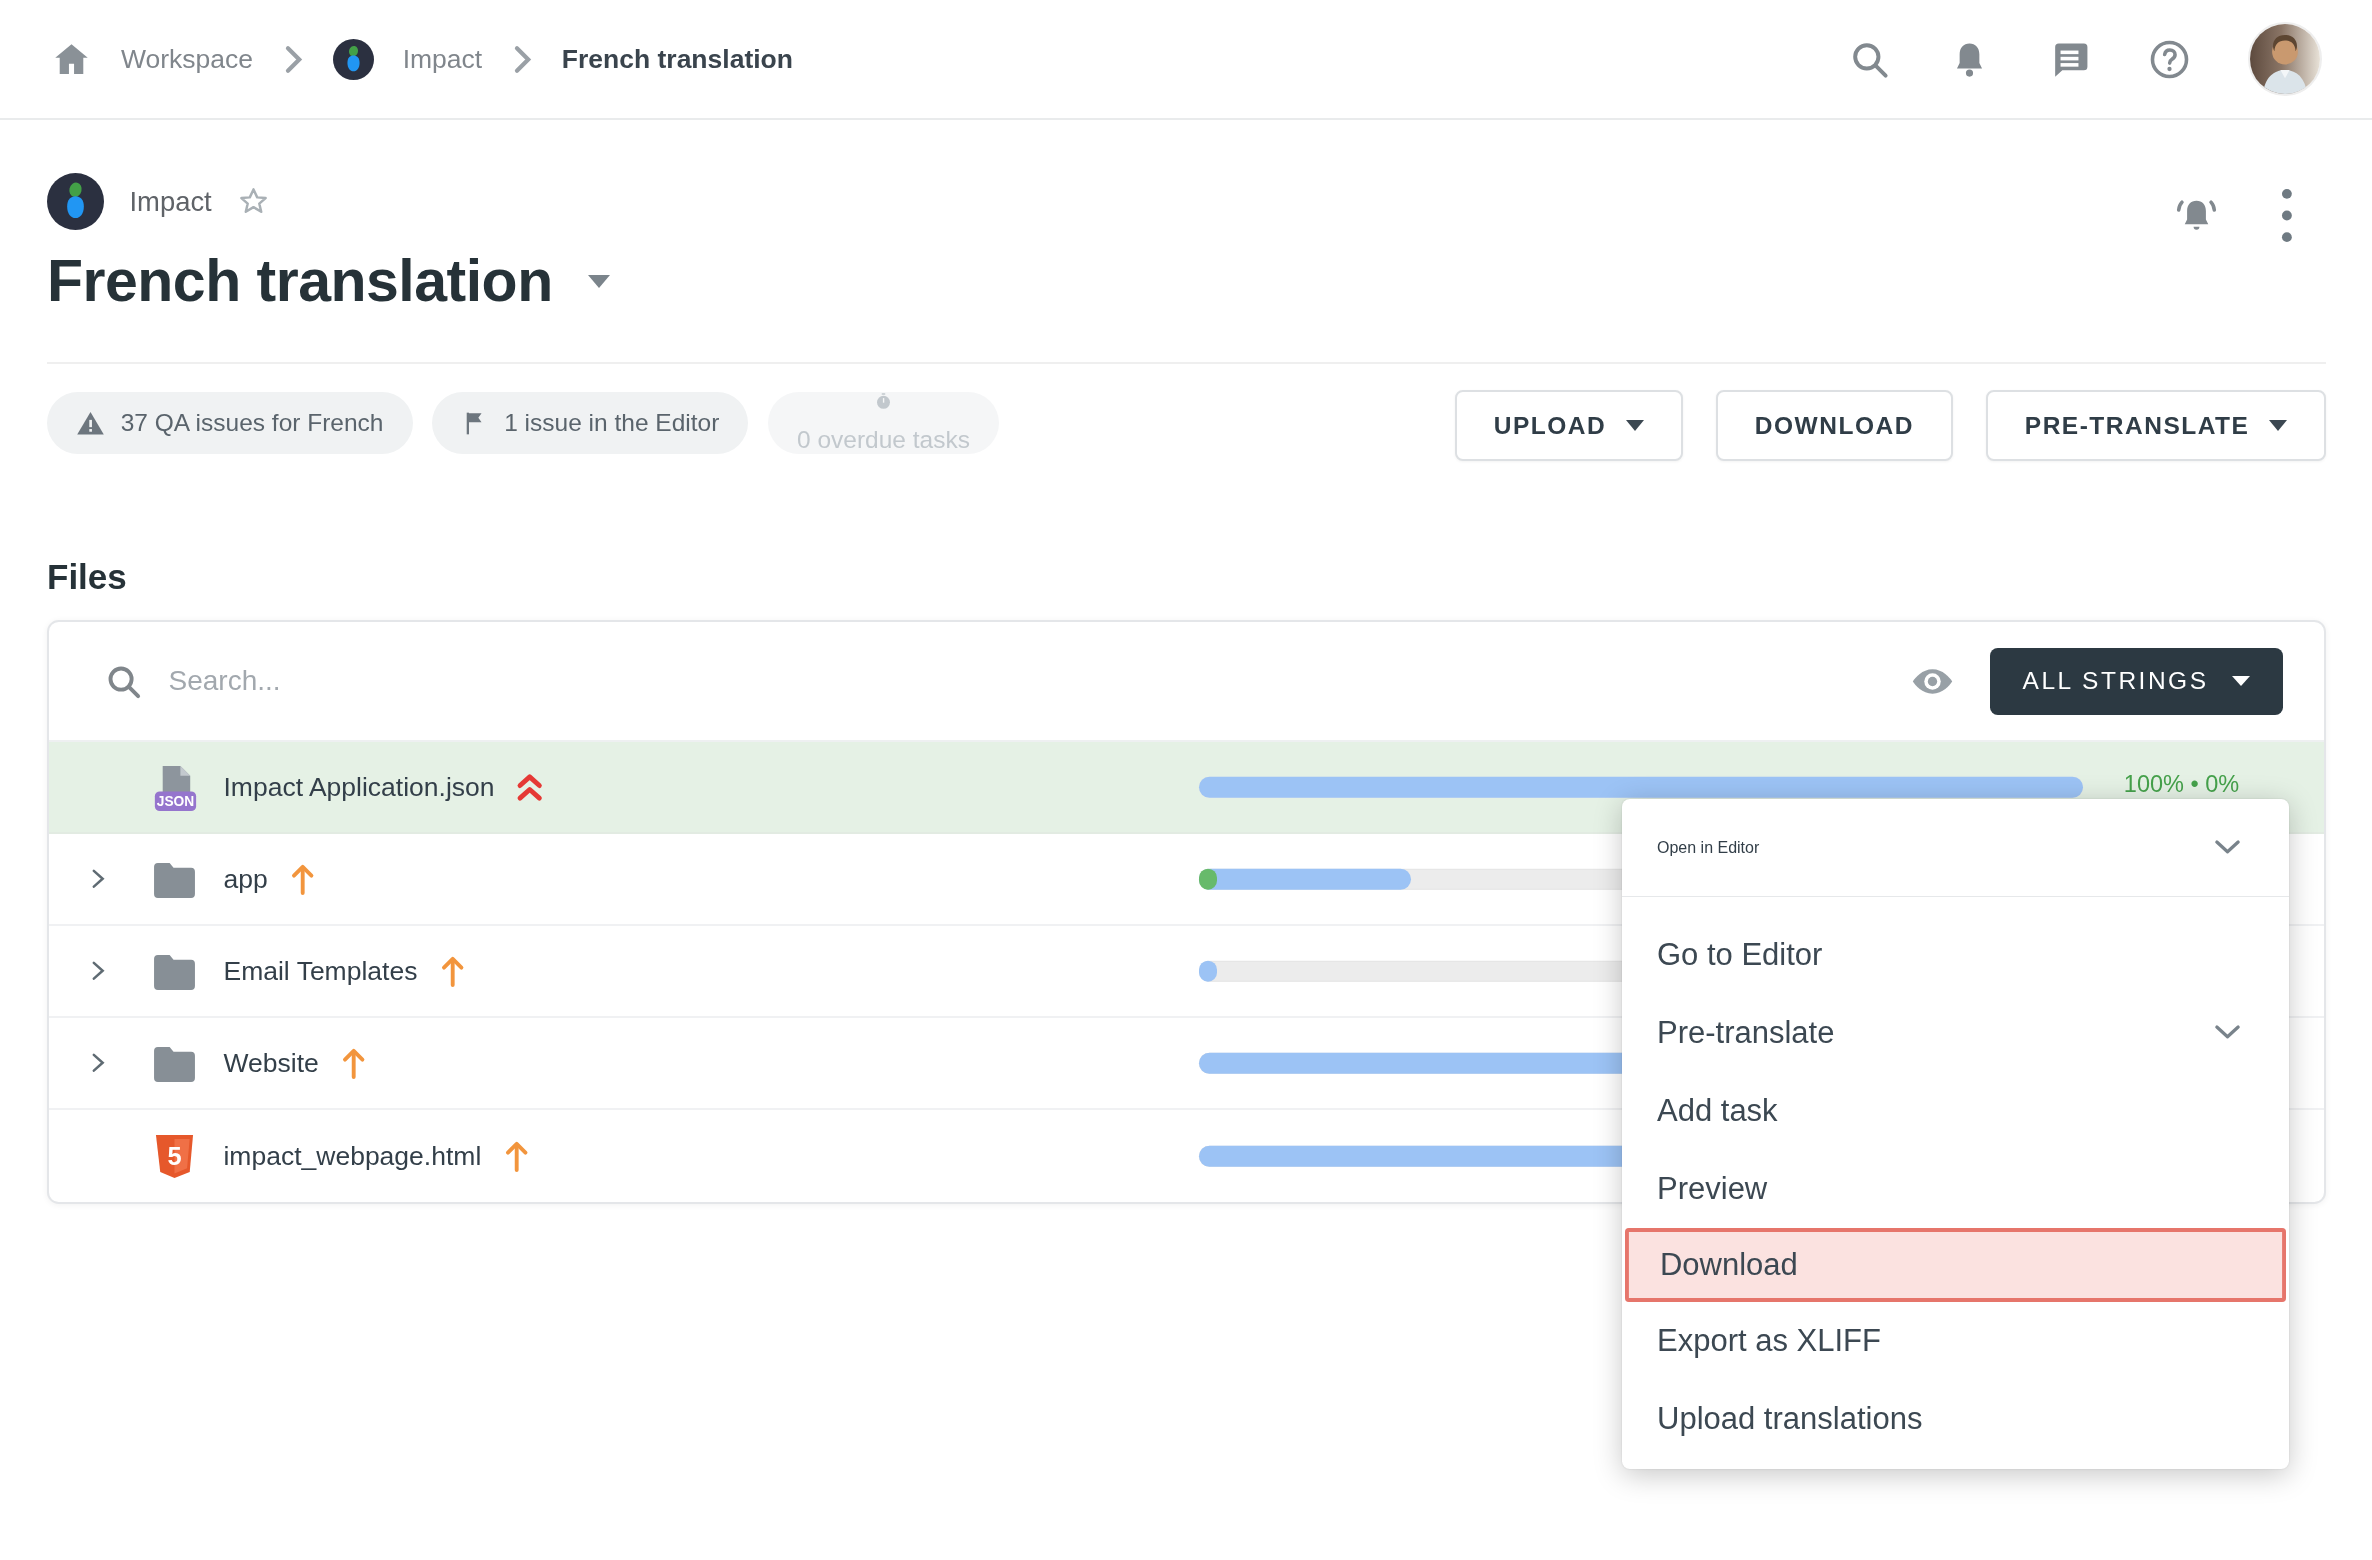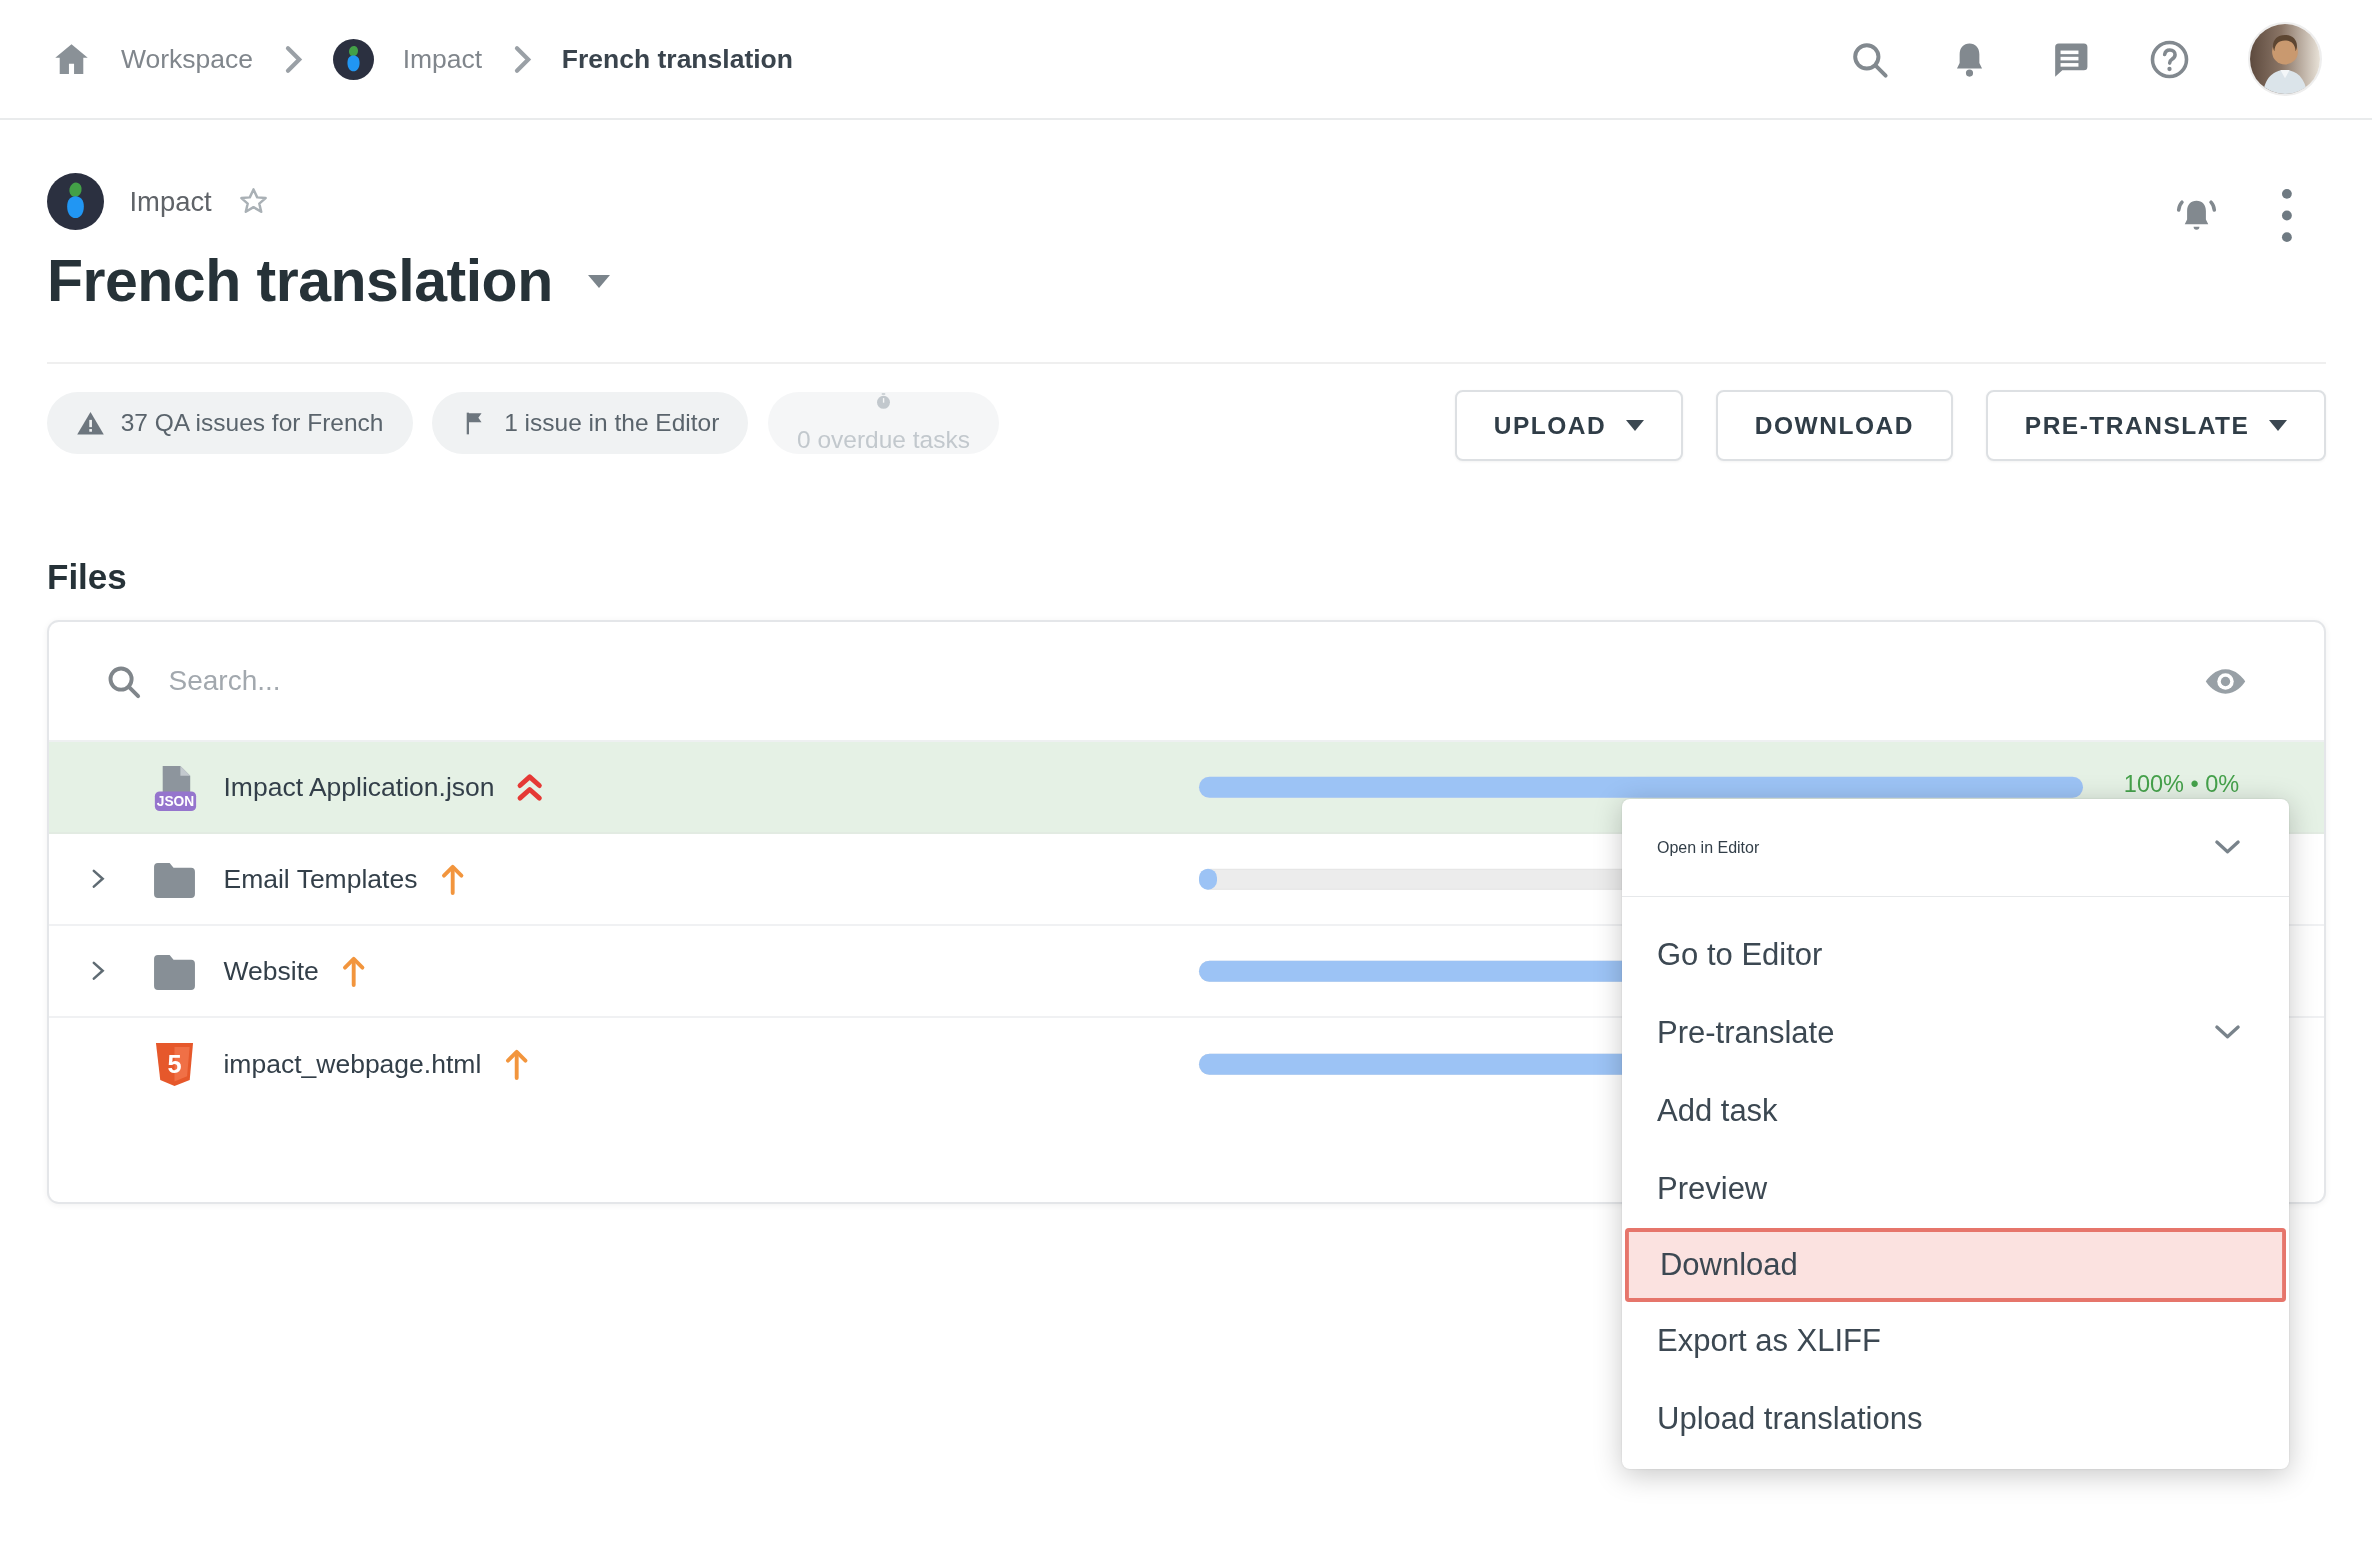--- a/index.html
+++ b/index.html
@@ -279,20 +279,24 @@
         </svg>
     </span>
     <input class="search-input" type="text" placeholder="Search..." style="">
     <span class="eye-icon">
       <svg viewBox="0 0 24 24" fill="#98a0a6">
           <path d="M12 5.5C6.5 5.5 2.8 10 1.5 12c1.3 2 5 6.5 10.5 6.5S21.2 14 22.5 12c-1.3-2-5-6.5-10.5-6.5z"></path>
           <circle cx="12" cy="12" r="4.4" fill="#fff"></circle>
           <circle cx="12" cy="12" r="2.5" fill="#98a0a6"></circle>
         </svg>
     </span>
+    <button class="all-strings">
+      <span>ALL STRINGS</span>
+      <span class="caret-down"></span>
+    </button>
   </div>
 
   <div class="file-row selected">
     <span class="expander"></span>
     <span class="file-icon-box">
       <svg width="55" height="55" viewBox="0 0 56 56">
           <path d="M16 6h18l10 10v24H16z" fill="#8d959d"></path>
           <path d="M34 6l10 10H34z" fill="#c3c9ce"></path>
           <rect x="8" y="32" width="42" height="20" rx="5" fill="#9575cd"></rect>
           <text x="29" y="47" text-anchor="middle" font-family="Liberation Sans, sans-serif" font-size="14" font-weight="bold" fill="#ffffff">JSON</text>
@@ -308,20 +312,43 @@
     <span class="row-bar">
       <span class="fill blue" style="width: 100%;"></span>
       <span class="fill green" style="width: 0%;"></span>
     </span>
     <span class="row-stats">100% • 0%</span>
     <span class="row-kebab">
       <span class="kebab-dot"></span><span class="kebab-dot"></span><span class="kebab-dot"></span>
     </span>
   </div>
 
+  <div class="file-row">
+    <span class="expander">
+      <svg width="23.5" height="23.5" viewBox="0 0 24 24" fill="none" stroke="#5f6b73" stroke-width="2.6" stroke-linecap="round">
+          <path d="M8 4 l9 8 -9 8"></path>
+        </svg>
+    </span>
+    <span class="file-icon-box">
+      <svg width="45" height="37" viewBox="0 0 46 38">
+          <path d="M2 6a4 4 0 0 1 4-4h12l4 5h18a4 4 0 0 1 4 4v23a4 4 0 0 1-4 4H6a4 4 0 0 1-4-4z" fill="#878f96"></path>
+        </svg>
+    </span>
+    <span class="file-name">app</span>
+    <span class="prio">
+      <svg width="27.4" height="33" viewBox="0 0 28 34" fill="none" stroke="#f2953d" stroke-width="4" stroke-linecap="round" stroke-linejoin="round">
+          <path d="M14 31V5"></path>
+          <path d="M5 13 14 4l9 9"></path>
+        </svg>
+    </span>
+    <span class="row-bar">
+      <span class="fill blue" style="width: 24%;"></span>
+      <span class="fill green" style="width: 2%;"></span>
+    </span>
+  </div>
 
   <div class="file-row">
     <span class="expander">
       <svg width="23.5" height="23.5" viewBox="0 0 24 24" fill="none" stroke="#5f6b73" stroke-width="2.6" stroke-linecap="round">
           <path d="M8 4 l9 8 -9 8"></path>
         </svg>
     </span>
     <span class="file-icon-box">
       <svg width="45" height="37" viewBox="0 0 46 38">
           <path d="M2 6a4 4 0 0 1 4-4h12l4 5h18a4 4 0 0 1 4 4v23a4 4 0 0 1-4 4H6a4 4 0 0 1-4-4z" fill="#878f96"></path>

